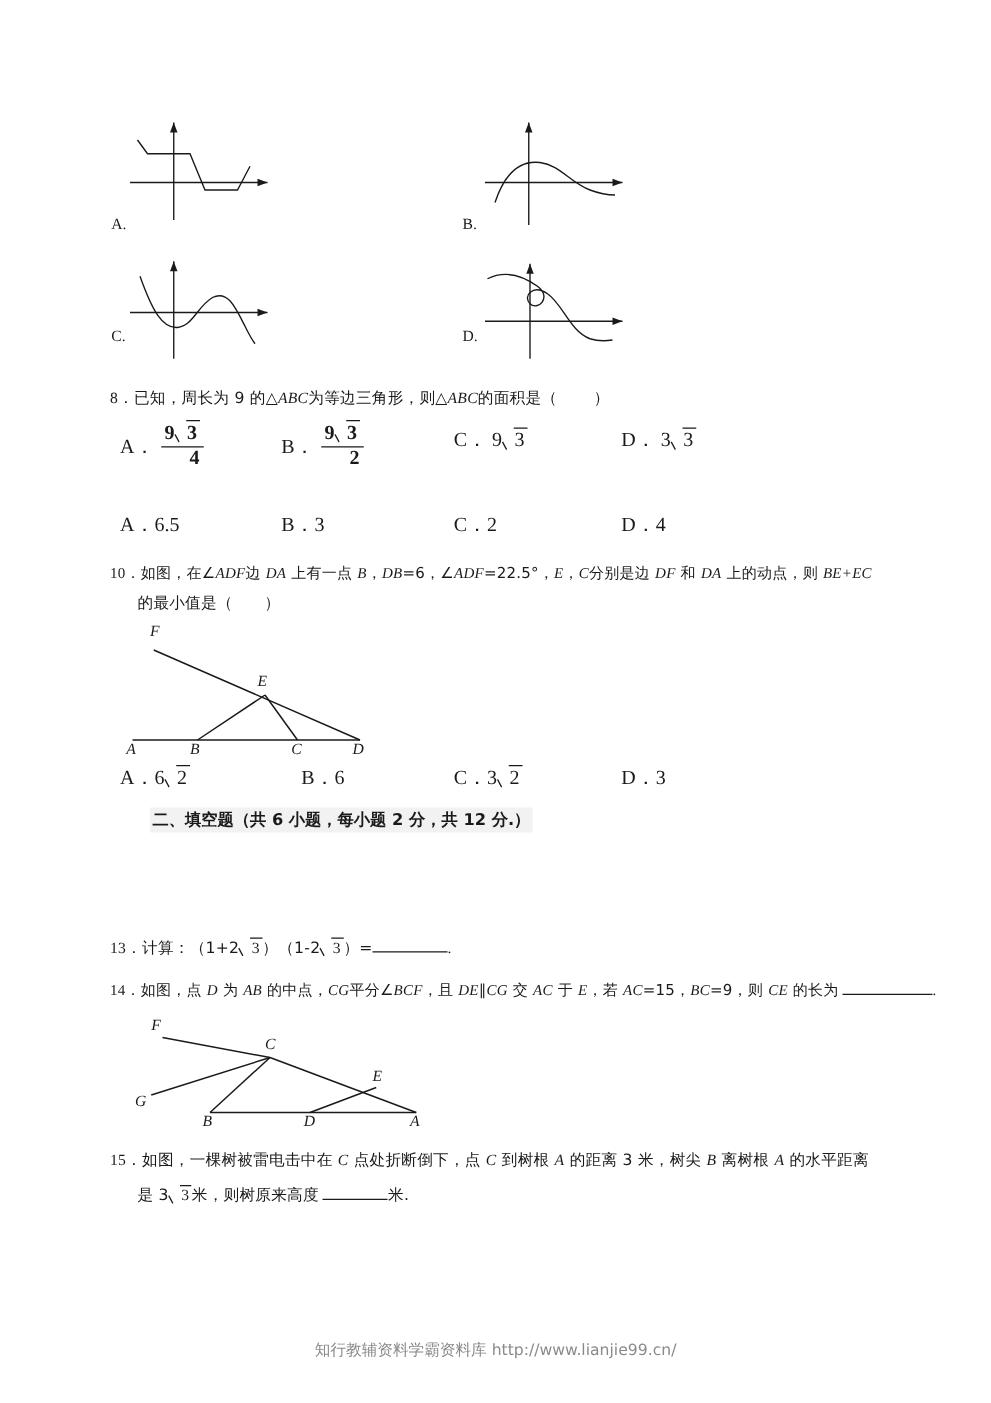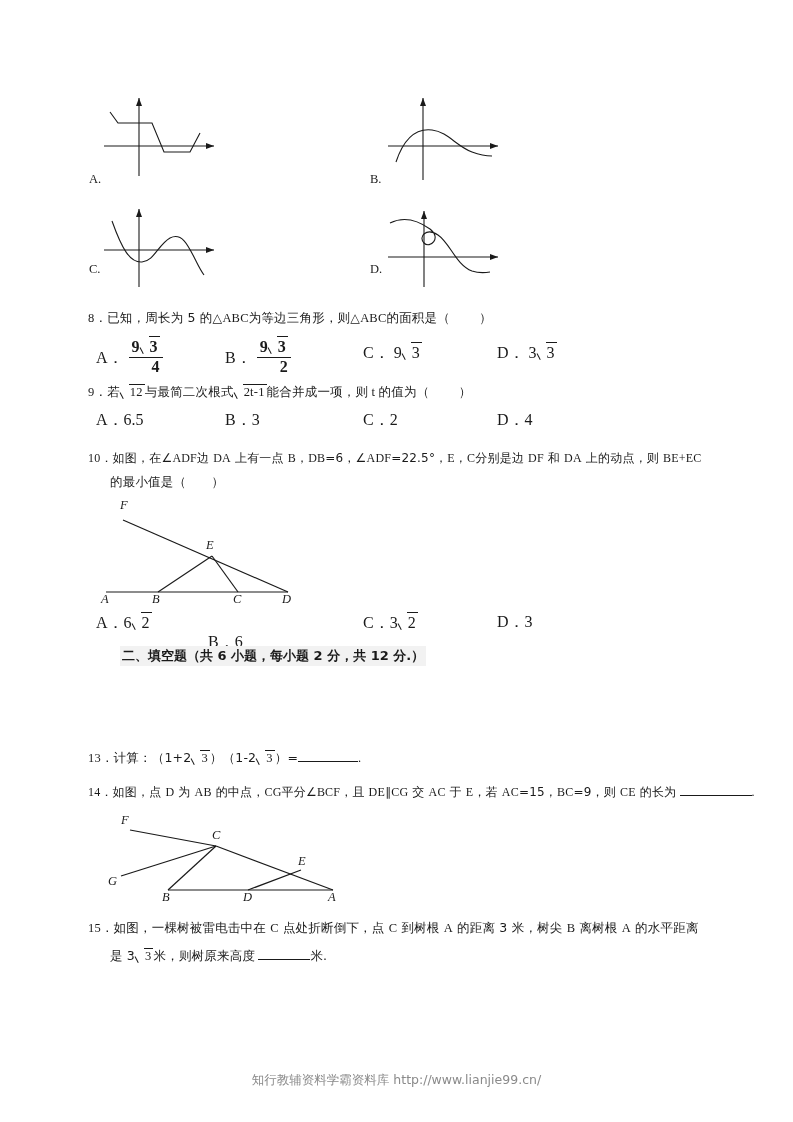--- a/index.html
+++ b/index.html
@@ -16,21 +16,21 @@
     overflow: hidden;
   }
   .page {
     position: absolute;
     inset: 0;
     background: #fff;
   }
 
   
   .cn { font-family: "DejaVu Sans", "Liberation Sans", sans-serif; }
-  .it { font-family: "Liberation Serif", serif; }
+  .it { font-style: italic; font-family: "Liberation Serif", serif; }
   .qline {
     position: absolute;
     font-size: 12.5px;
     line-height: 20px;
     white-space: nowrap;
     letter-spacing: .2px;
   }
   .qnum { font-family: "Liberation Serif", serif; }
 
   
@@ -159,21 +159,21 @@
         <polygon points="118,52 110,49 110,55" fill="#1a1a1a" stroke="none"></polygon>
         <line x1="44" y1="82" x2="44" y2="6"></line>
         <polygon points="44,6 41,14 47,14" fill="#1a1a1a" stroke="none"></polygon>
         <path d="M10,18 C22,12 36,14 50,24 C62,33 50,44 44,38 C38,32 46,22 58,30 C70,38 76,60 92,66 C98,68 104,68 110,67"></path>
       </g>
     </svg>
   </div>
   <div class="figlabel" style="left:370px; top:262px;">D.</div>
 
   <div class="qline" style="left:88px; top:308px;">
-    <span class="qnum">8．</span><span class="cn">已知，周长为 5 的</span><span class="cn">△</span><span class="it">ABC</span><span class="cn">为等边三角形，则</span><span class="cn">△</span><span class="it">ABC</span><span class="cn">的面积是（</span>
+    <span class="qnum">8．</span><span class="cn">已知，周长为 9 的</span><span class="cn">△</span><span class="it">ABC</span><span class="cn">为等边三角形，则</span><span class="cn">△</span><span class="it">ABC</span><span class="cn">的面积是（</span>
     <span style="display:inline-block;width:26px"></span><span class="cn">）</span>
   </div>
 
   <div class="opt" style="left:96px; top:336px;">
     <span>A．</span>
     <span class="frac">
       <span class="num"><span>9</span><span class="rad"><span class="radbody">3</span></span></span>
       <span class="den">4</span>
     </span>
   </div>
@@ -189,24 +189,20 @@
   <div class="opt" style="left:363px; top:342px;">
     <span>C．</span>
     <span>9</span><span class="rad"><span class="radbody">3</span></span>
   </div>
 
   <div class="opt" style="left:497px; top:342px;">
     <span>D．</span>
     <span>3</span><span class="rad"><span class="radbody">3</span></span>
   </div>
 
-  <div class="qline" style="left:88px; top:382px;">
-    <span class="qnum">9．</span><span class="cn">若</span><span class="rad"><span class="radbody">12</span></span><span class="cn">与最简二次根式</span><span class="rad"><span class="radbody">2t-1</span></span><span class="cn">能合并成一项，则</span> <span class="it">t</span> <span class="cn">的值为（</span>
-    <span style="display:inline-block;width:26px"></span><span class="cn">）</span>
-  </div>
 
   <div class="opt" style="left:96px; top:410px;">A．6.5</div>
   <div class="opt" style="left:225px; top:410px;">B．3</div>
   <div class="opt" style="left:363px; top:410px;">C．2</div>
   <div class="opt" style="left:497px; top:410px;">D．4</div>
 
   <div class="qline" style="left:88px; top:448px; font-size:12px;">
     <span class="qnum">10．</span><span class="cn">如图，在∠</span><span class="it">ADF</span><span class="cn">边 </span><span class="it">DA</span><span class="cn"> 上有一点 </span><span class="it">B</span><span class="cn">，</span><span class="it">DB</span><span class="cn">=6，∠</span><span class="it">ADF</span><span class="cn">=22.5°，</span><span class="it">E</span><span class="cn">，</span><span class="it">C</span><span class="cn">分别是边 </span><span class="it">DF</span><span class="cn"> 和 </span><span class="it">DA</span><span class="cn"> 上的动点，则 </span><span class="it">BE+EC</span>
   </div>
   <div class="qline cn" style="left:110px; top:472px;">的最小值是（　　）</div>
@@ -224,21 +220,21 @@
     <div class="geolabel" style="left:118px; top:38px;">E</div>
     <div class="geolabel" style="left:13px; top:92px;">A</div>
     <div class="geolabel" style="left:64px; top:92px;">B</div>
     <div class="geolabel" style="left:145px; top:92px;">C</div>
     <div class="geolabel" style="left:194px; top:92px;">D</div>
   </div>
 
   <div class="opt" style="left:96px; top:612px;">
     <span>A．</span><span>6</span><span class="rad"><span class="radbody">2</span></span>
   </div>
-  <div class="opt" style="left:208px; top:612px;margin-top:20px;">B．6</div>
+  <div class="opt" style="left:241px; top:612px;">B．6</div>
   <div class="opt" style="left:363px; top:612px;">
     <span>C．</span><span>3</span><span class="rad"><span class="radbody">2</span></span>
   </div>
   <div class="opt" style="left:497px; top:612px;">D．3</div>
 
   <div class="sechead cn" style="left:88px; top:646px;">二、填空题（共 6 小题，每小题 2 分，共 12 分.）</div>
 
 
 
   <div class="qline" style="left:88px; top:748px;">

